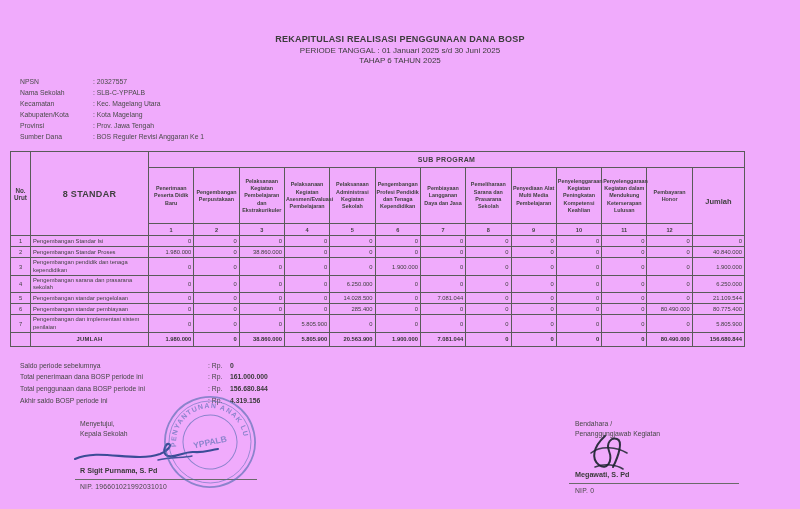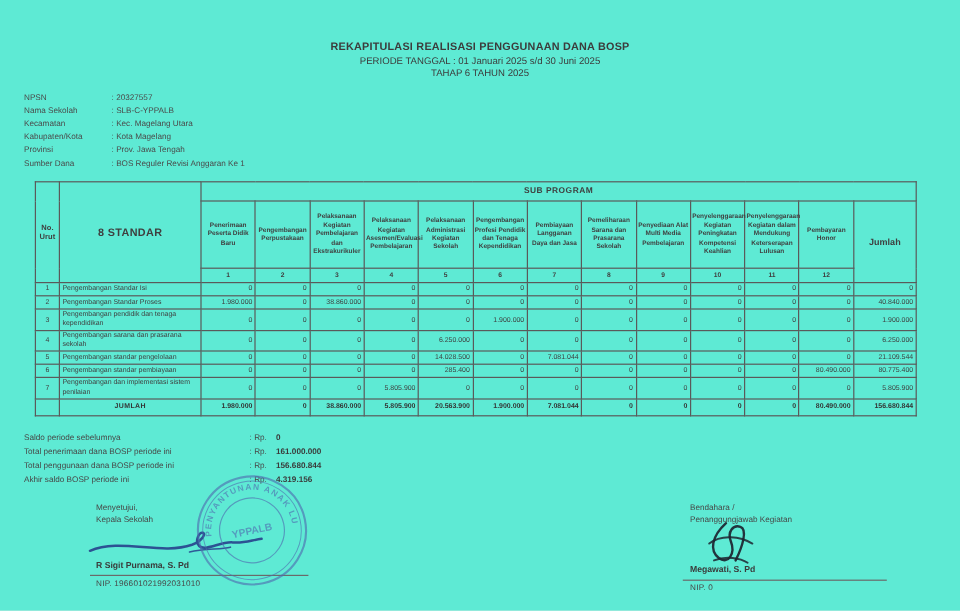--- a/index.html
+++ b/index.html
@@ -1,33 +1,33 @@
 <!DOCTYPE html>
 <html><head>
 <meta charset="utf-8">
 <style>
   * { margin:0; padding:0; box-sizing:border-box; }
   html,body { background:#e8e8e6; }
   .page {
     position:relative; width:800px; height:509px; margin:0 auto;
-    background:#5eead4; overflow:hidden; color:#454545;
+    background:#f0abfc; overflow:hidden; color:#454545;
     font-family:"Liberation Sans", sans-serif;
   }
   
   .title-block { text-align:center; padding-top:34px; line-height:1.3; color:#3c3c3c; }
   .title-line1 { font-size:9px; font-weight:700; letter-spacing:.2px; }
   .title-line2, .title-line3 { font-size:8px; font-weight:400; }
   
   .info-block { margin:10px 0 0 20px; font-size:6.8px; line-height:1.62; color:#4a4a4a; }
   .info-row { display:flex; }
   .info-label { width:73px; }
   .info-value { }
   
   table.main {
-    margin:9px 0 0 29px; width:735px; border-collapse:collapse; table-layout:fixed;
+    margin:9px 0 0 10px; width:735px; border-collapse:collapse; table-layout:fixed;
     font-size:5.8px; color:#3f3f3f;
   }
   table.main th, table.main td { border:1px solid #5a5a5a; vertical-align:middle; }
   col.c-no { width:20px; } col.c-label { width:118px; } col.c-jumlah { width:52px; }
   th.no-head { font-size:6.3px; font-weight:700; }
   th.standar { font-size:9px; font-weight:700; letter-spacing:.3px; }
   th.subprog { font-size:7px; font-weight:700; height:16px; letter-spacing:.4px; }
   th.colname { font-size:5.4px; font-weight:700; height:56px; padding:2px 1px; line-height:1.35; }
   th.jumlah-head { font-size:7.5px; font-weight:700; }
   th.colnum { font-size:5.6px; font-weight:600; height:12px; }

